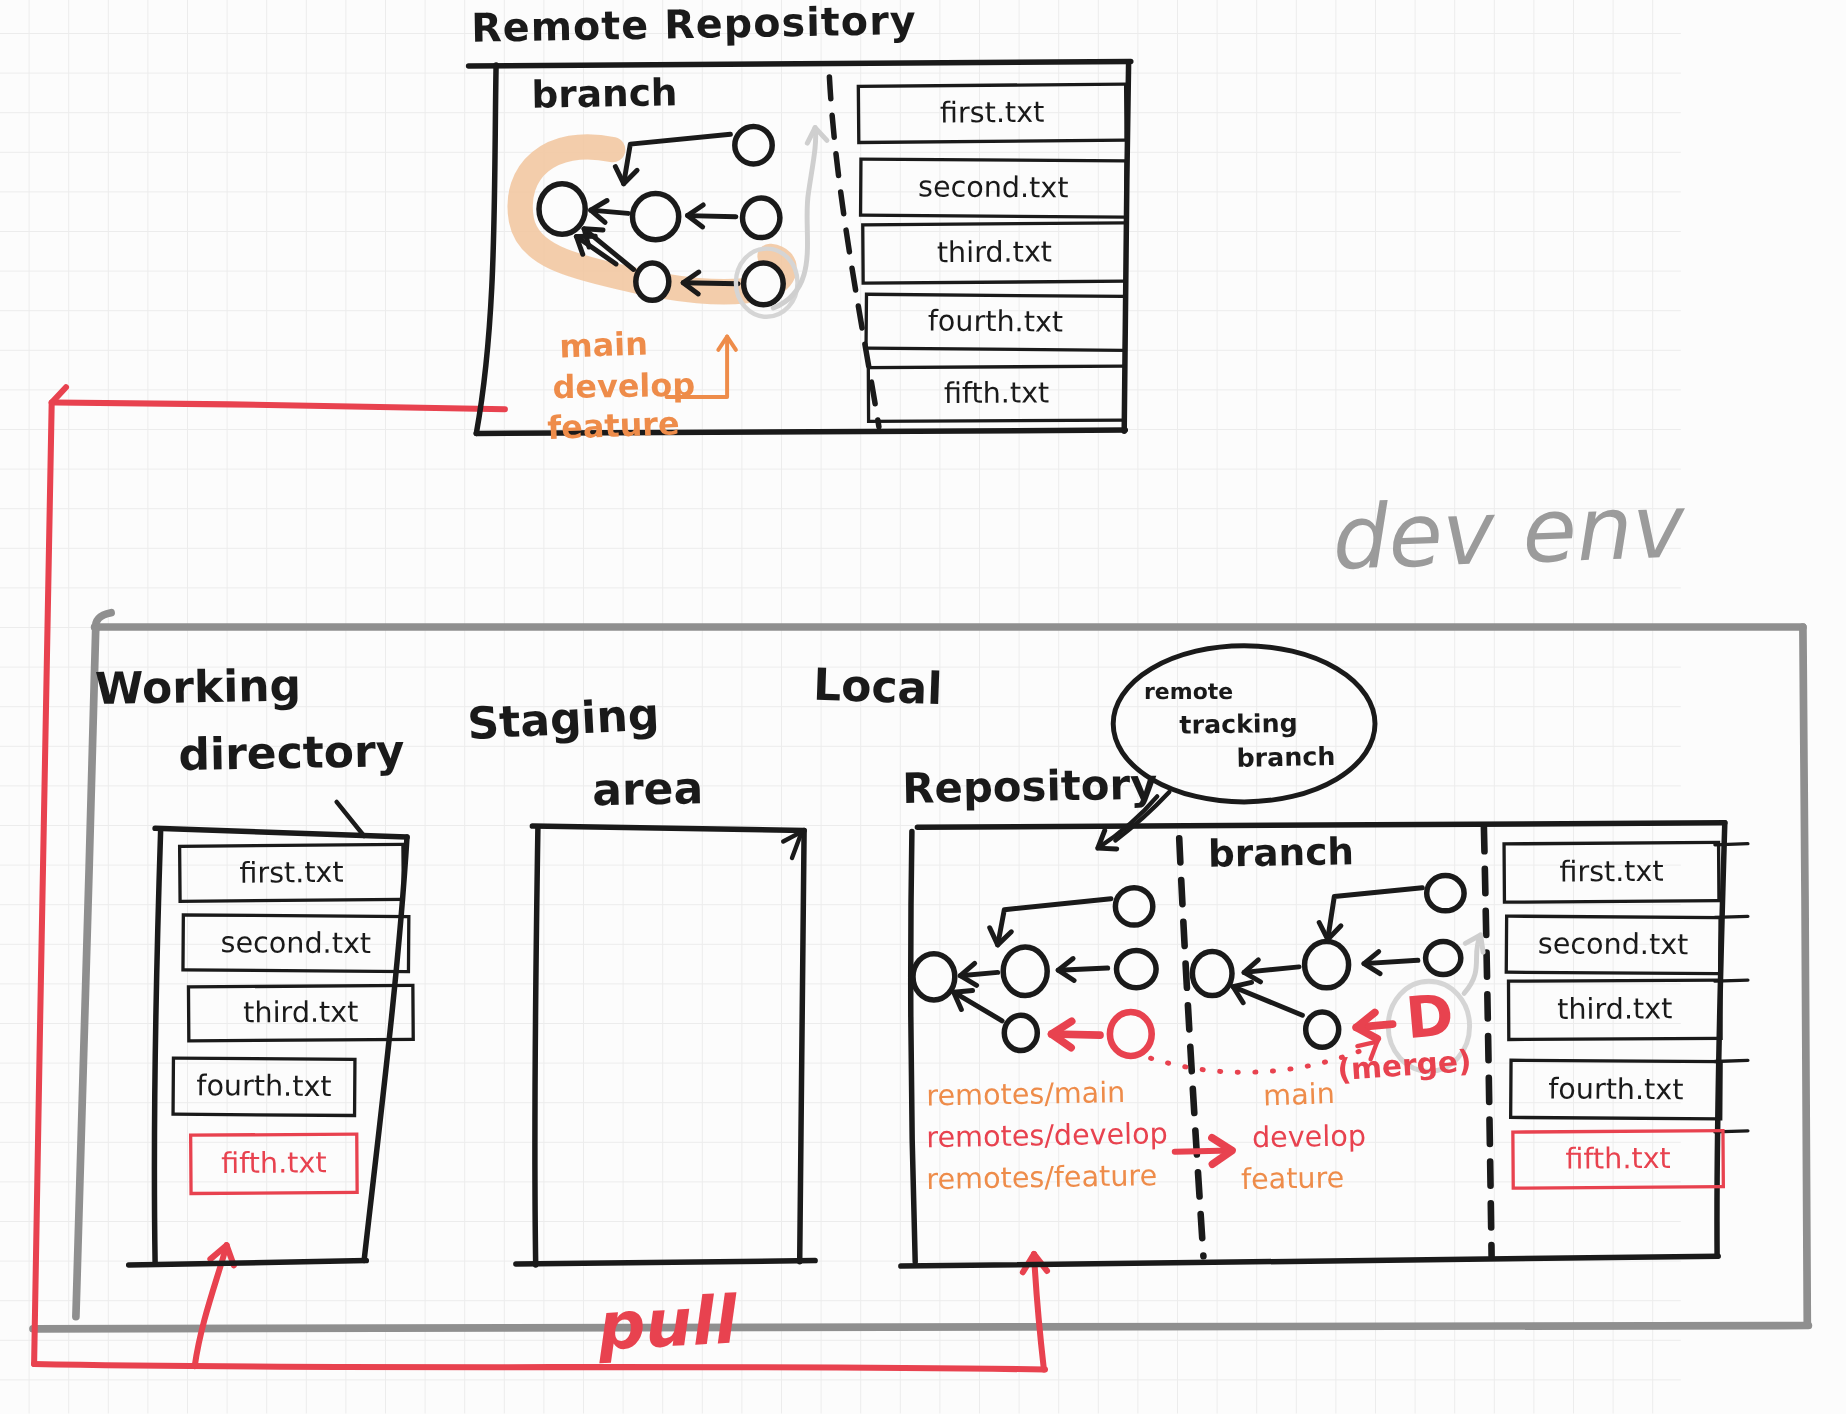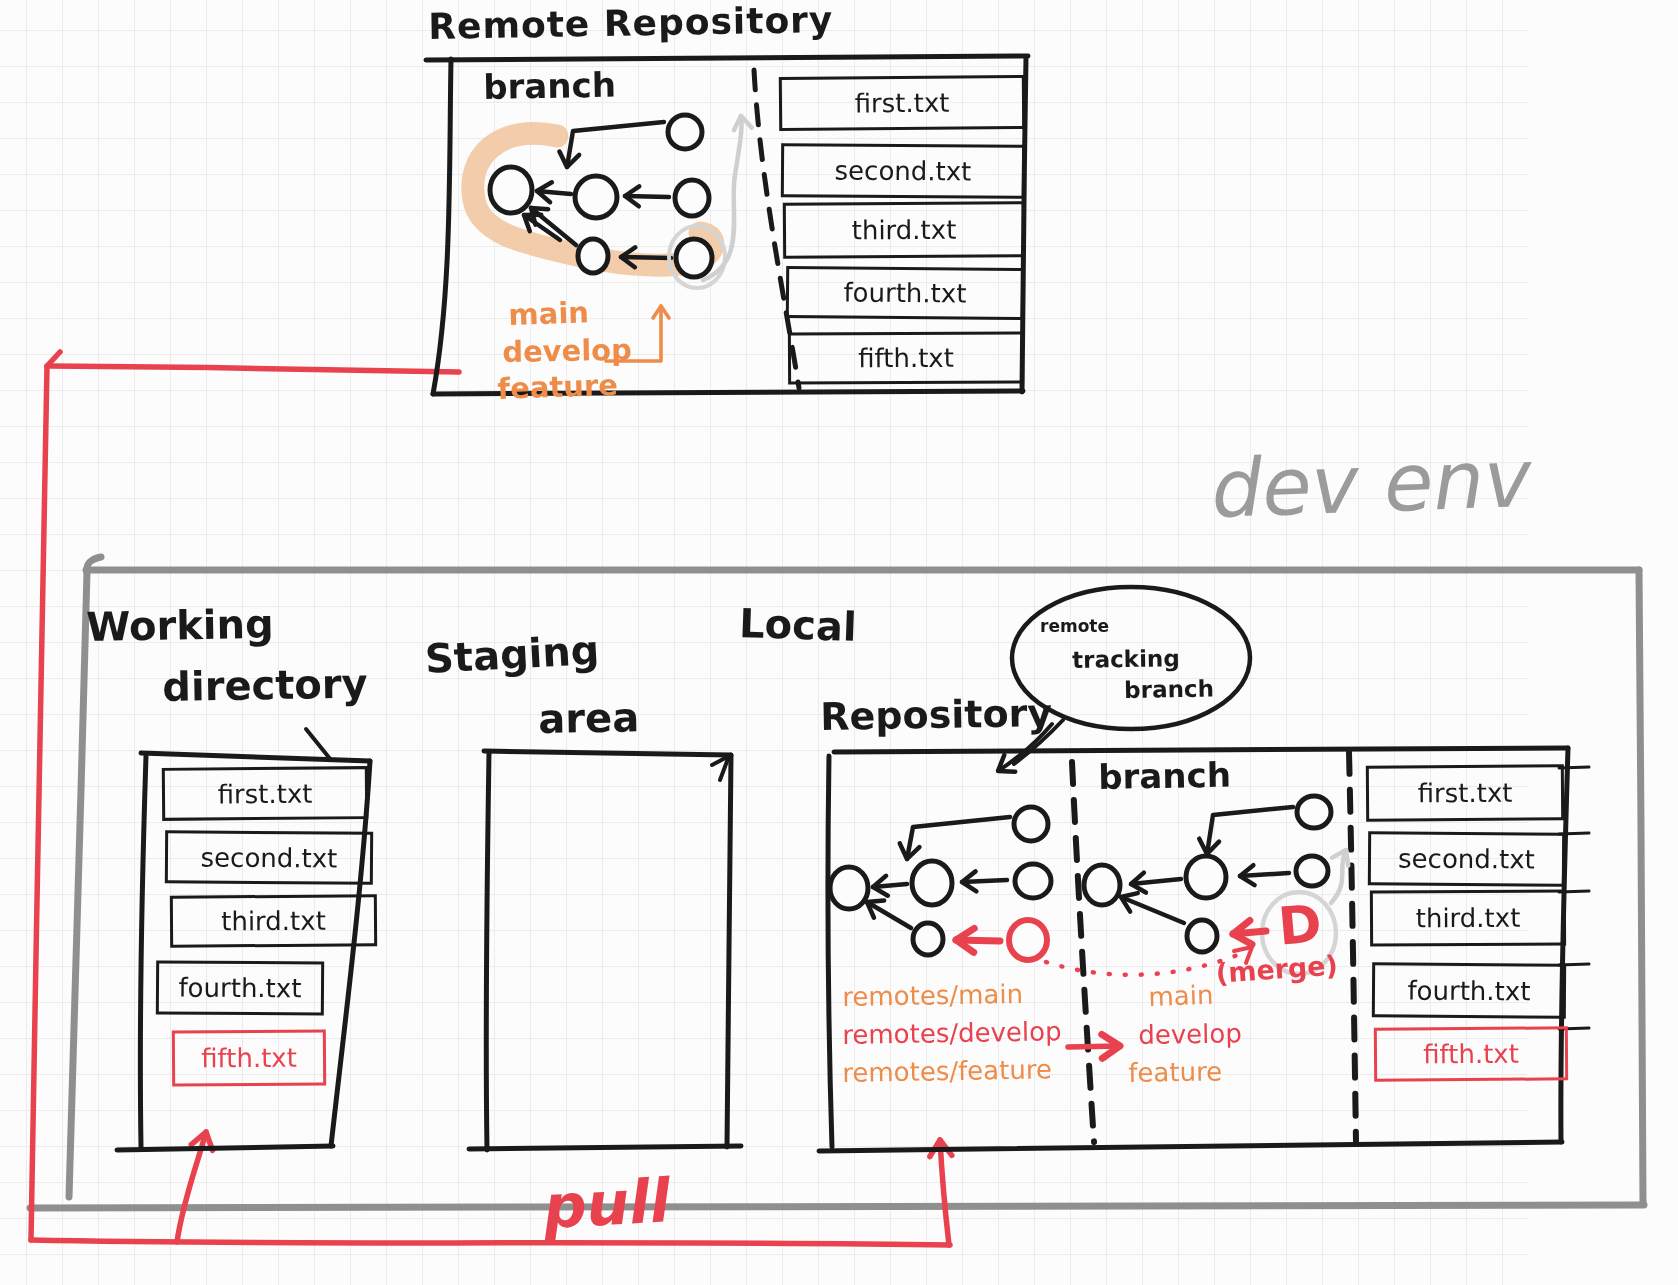--- a/index.html
+++ b/index.html
@@ -211,21 +211,21 @@
   <div class="frow" style="left:170px;top:895px;width:201px;height:46px;transform:rotate(-0.4deg);">third.txt</div>
   <div class="frow" style="left:156px;top:961px;width:162px;height:48px;transform:rotate(0.4deg);">fourth.txt</div>
   <div class="frow red" style="left:172px;top:1030px;width:148px;height:50px;transform:rotate(-0.4deg);">fifth.txt</div>
 
   <div class="hw b" style="left:424px;top:638px;font-size:40px;transform:rotate(-3deg);">Staging</div>
   <div class="hw b" style="left:538px;top:698px;font-size:40px;transform:rotate(-1deg);">area</div>
 
   <div class="hw b" style="left:740px;top:602px;font-size:40px;transform:rotate(2deg);">Local</div>
   <div class="hw b" style="left:820px;top:698px;font-size:38px;transform:rotate(-1deg);">Repository</div>
 
-  <div class="hw b" style="left:1040px;top:618px;font-size:17px;">remote</div>
+  <div class="hw b" style="left:1040px;top:618px;font-size:20px;">remote</div>
   <div class="hw b" style="left:1072px;top:648px;font-size:23px;transform:rotate(-1deg);">tracking</div>
   <div class="hw b" style="left:1124px;top:678px;font-size:23px;transform:rotate(-1deg);">branch</div>
 
   <div class="hw b" style="left:1098px;top:760px;font-size:34px;transform:rotate(-1deg);">branch</div>
 
   <div class="hw orange" style="left:842px;top:984px;font-size:26px;transform:rotate(-1deg);">remotes/main</div>
   <div class="hw red" style="left:842px;top:1022px;font-size:26px;transform:rotate(-1deg);">remotes/develop</div>
   <div class="hw orange" style="left:842px;top:1060px;font-size:26px;transform:rotate(-1deg);">remotes/feature</div>
 
   <div class="hw orange" style="left:1148px;top:984px;font-size:26px;transform:rotate(-2deg);">main</div>

